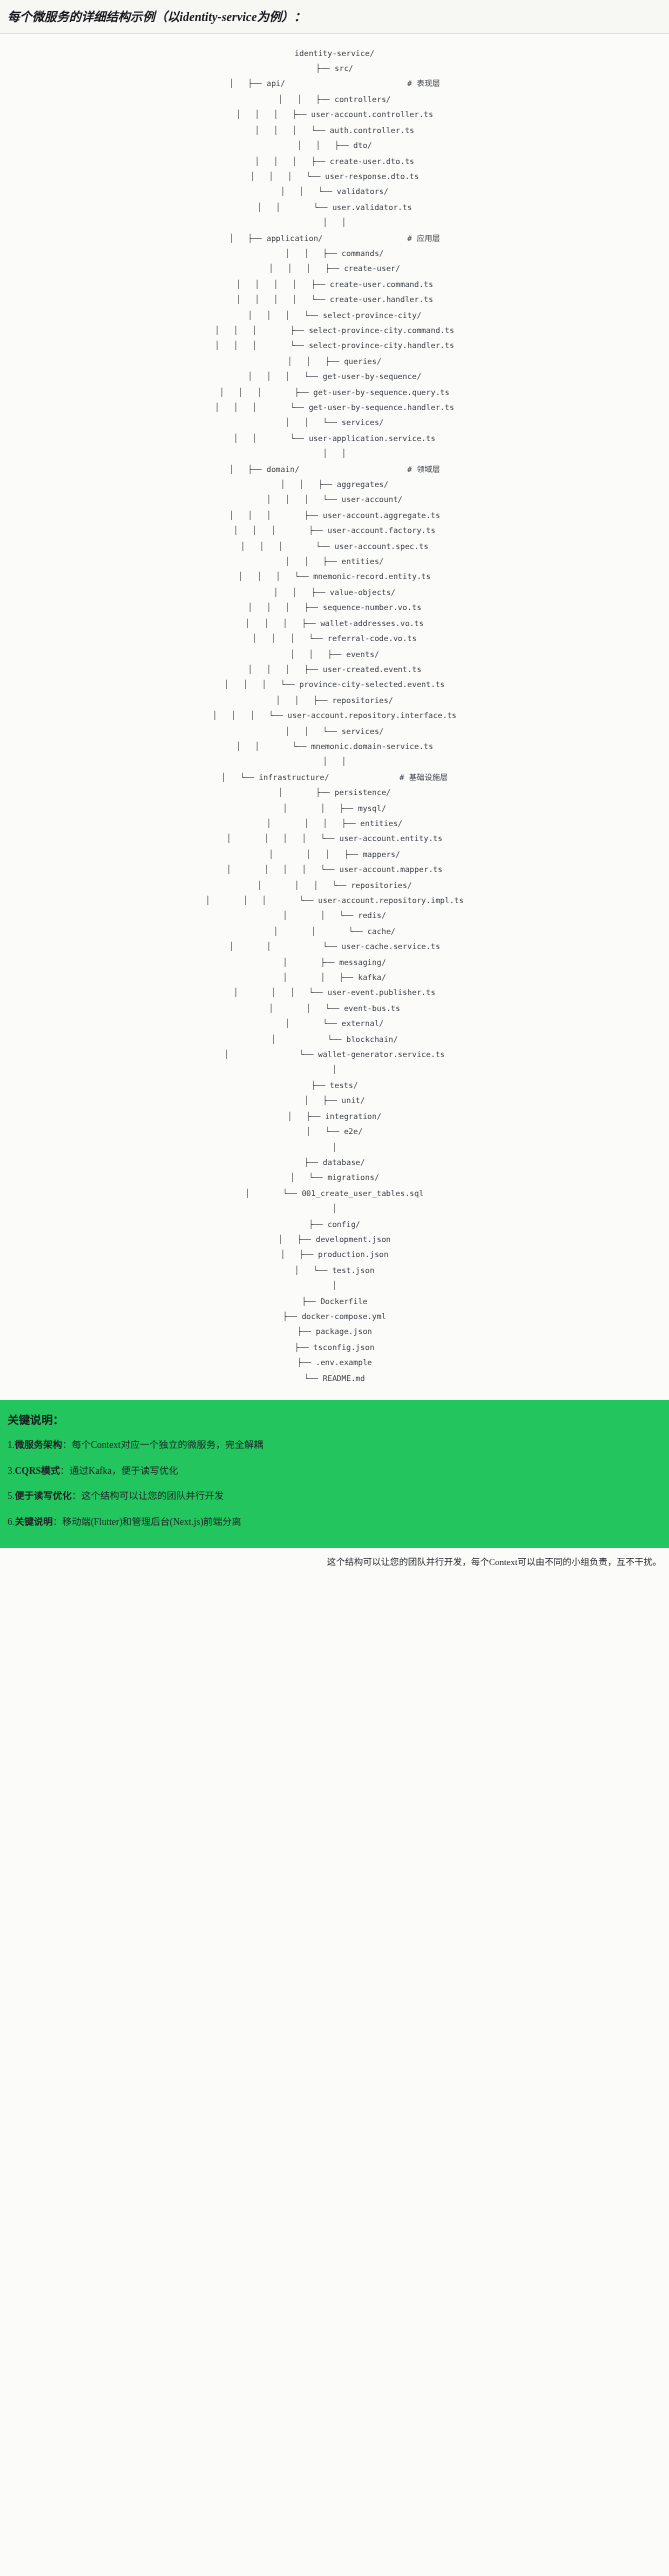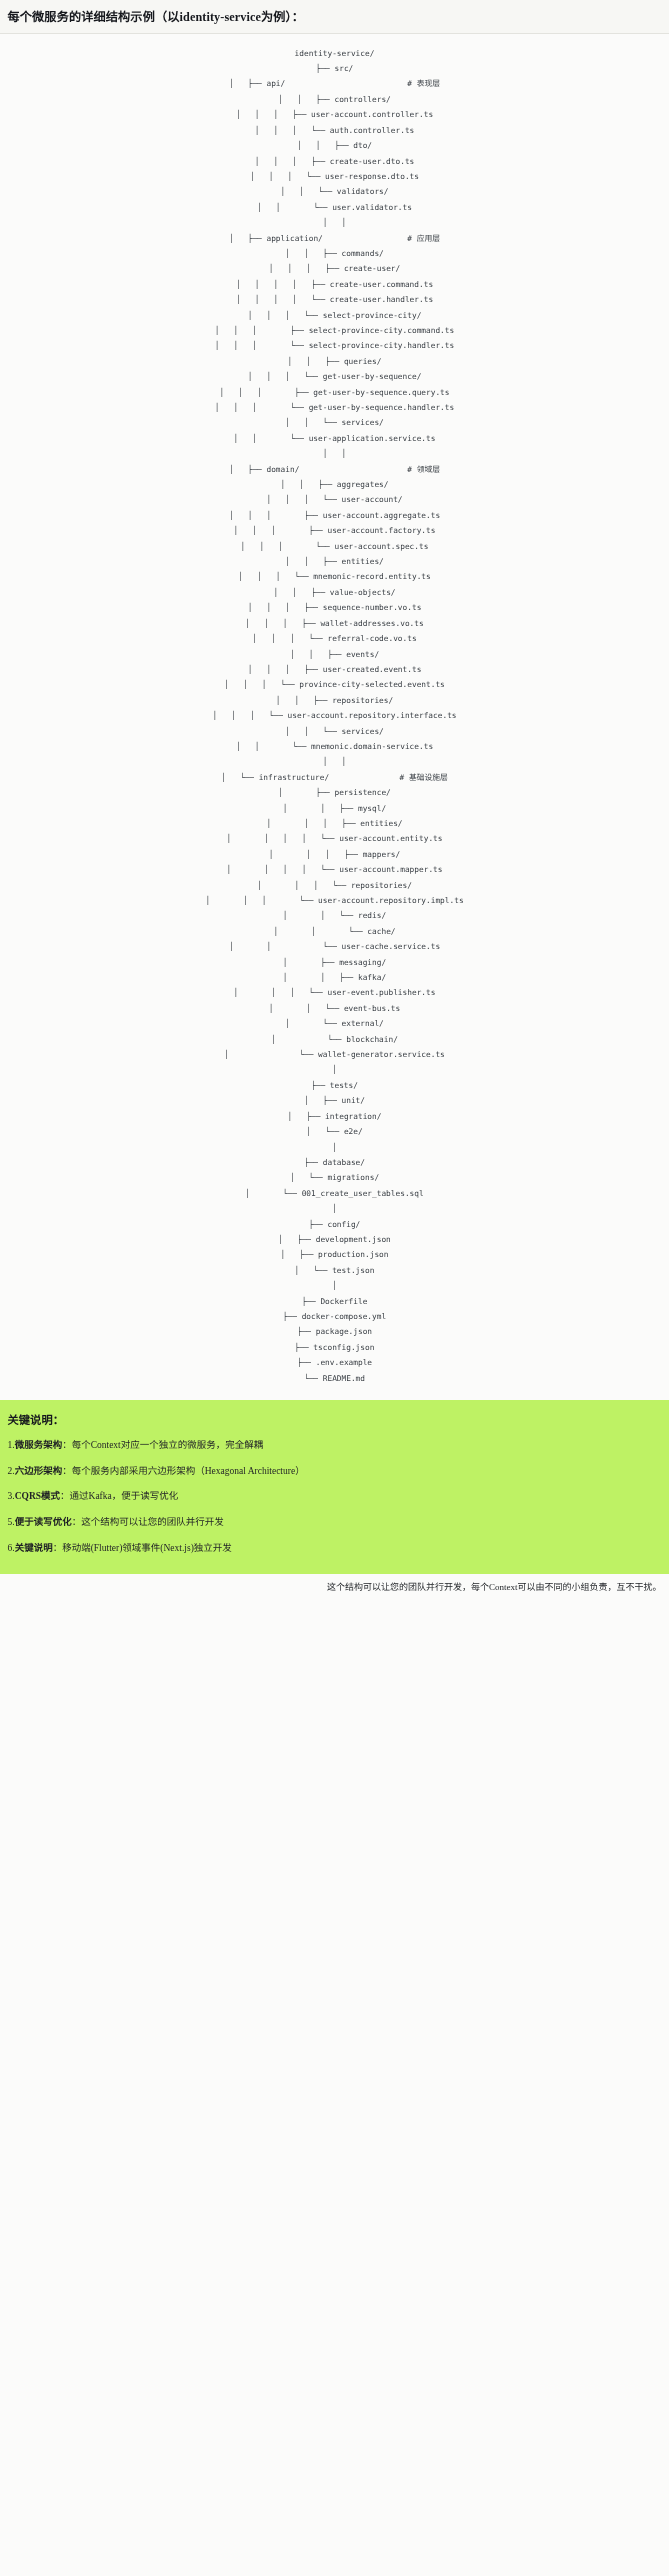--- a/index.html
+++ b/index.html
@@ -20,20 +20,21 @@
     background: #fbfbfa;
     overflow: hidden;
   }
 
   
   .heading-band {
     background: #f7f7f4;
     padding: 8.8px 7.5px 8.1px 7.5px;
     border-bottom: 0.6px solid #e3e3de;
     box-sizing: border-box;
+    font-style: italic;
   }
   .heading-band h1 {
     margin: 0;
     font-family: "Liberation Serif", "DejaVu Serif", serif;
     font-weight: bold;
     font-size: 12.2px;
     line-height: 1.35;
     letter-spacing: 0.1px;
     color: #16181d;
   }
@@ -60,21 +61,21 @@
   
   .rule {
     height: 0.6px;
     background: #e3e3de;
     border: 0;
     margin: 0;
   }
 
   
   .notes {
-    background: #bef264;
+    background: #22c55e;
     padding: 12.5px 7.5px 6.3px 7.5px;
     box-sizing: border-box;
   }
   .notes h2 {
     margin: 0 0 11.3px 0;
     font-family: "Liberation Serif", "DejaVu Serif", serif;
     font-weight: bold;
     font-size: 11.3px;
     line-height: 1.3;
     color: #16181d;
@@ -213,24 +214,23 @@
 ├── .env.example
 └── README.md</pre>
   </div>
 
   <hr class="rule">
 
   <div class="notes">
     <h2>关键说明：</h2>
     <ol class="note-list" id="note-list">
         <li><span class="idx">1.</span><span class="term">微服务架构</span><span class="sep">：</span><span class="desc">每个Context对应一个独立的微服务，完全解耦</span></li>
-        <li><span class="idx">2.</span><span class="term">六边形架构</span><span class="sep">：</span><span class="desc">每个服务内部采用六边形架构（Hexagonal Architecture）</span></li>
         <li><span class="idx">3.</span><span class="term">CQRS模式</span><span class="sep">：</span><span class="desc">通过Kafka，便于读写优化</span></li>
         <li><span class="idx">5.</span><span class="term">便于读写优化</span><span class="sep">：</span><span class="desc">这个结构可以让您的团队并行开发</span></li>
-        <li><span class="idx">6.</span><span class="term">关键说明</span><span class="sep">：</span><span class="desc">移动端(Flutter)领域事件(Next.js)独立开发</span></li>
+        <li><span class="idx">6.</span><span class="term">关键说明</span><span class="sep">：</span><span class="desc">移动端(Flutter)和管理后台(Next.js)前端分离</span></li>
       </ol>
   </div>
 
   <div class="closing">
     <p>这个结构可以让您的团队并行开发，每个Context可以由不同的小组负责，互不干扰。</p>
   </div>
 
 </div>
 
 

